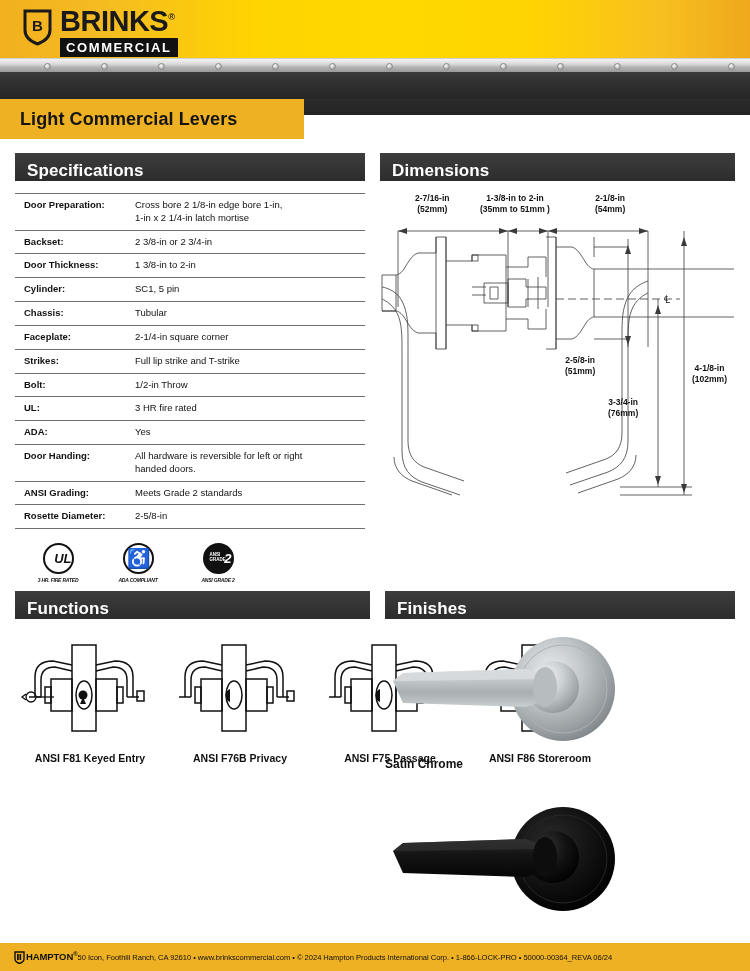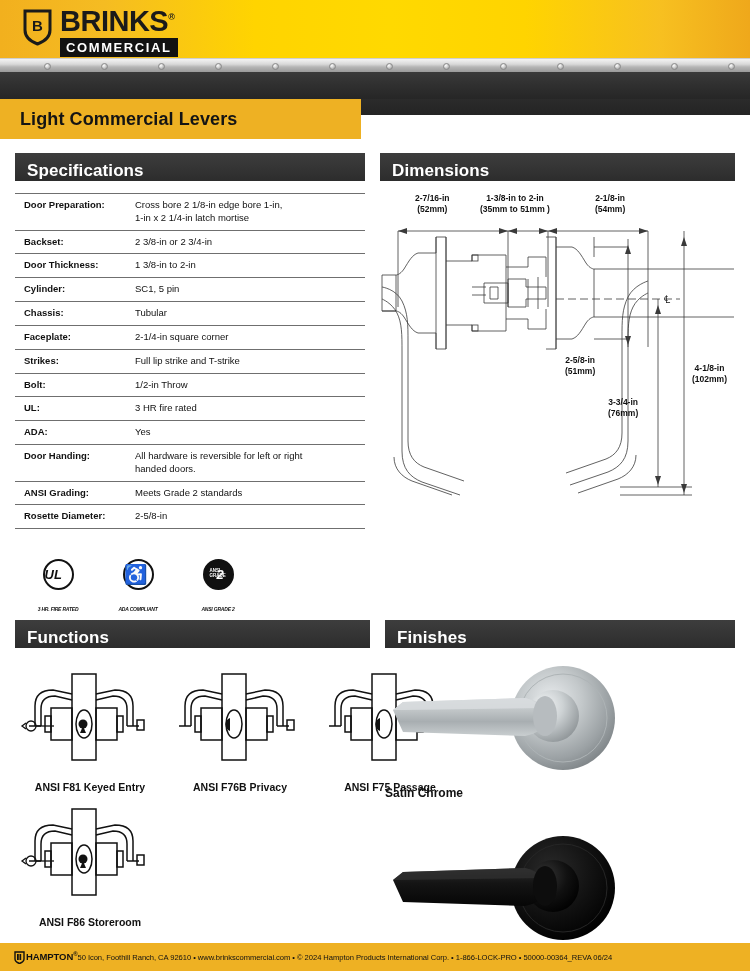--- a/index.html
+++ b/index.html
@@ -56,21 +56,21 @@
   }
 
   
   .title-banner-row { position: relative; height: 40px; }
   .title-banner-bg {
     position: absolute; left: 0; top: 0; width: 750px; height: 16px;
     background: linear-gradient(180deg, #2b2b2b 0%, #242424 100%);
   }
   .title-banner {
     position: absolute; left: 0; top: 0;
-    width: 361px; height: 40px;
+    width: 304px; height: 40px;
     background: #eeb123;
     display: flex; align-items: center;
   }
   .title-banner span {
     font-size: 18px; font-weight: bold; color: #141414;
     padding-left: 20px; letter-spacing: 0.1px;
   }
 
   
   .sec-header {
@@ -94,21 +94,21 @@
   }
   .spec-table td.k { font-weight: bold; width: 116px; padding-left: 9px; }
   .spec-table td.v { padding-left: 4px; }
   .spec-table tr:first-child td { border-top: 1px solid #6f6f6f; }
 
   
   .badges { display: flex; gap: 22px; padding: 14px 0 0 14px; }
   .badge { text-align: center; width: 58px; }
   .badge-circle {
     width: 31px; height: 31px; border-radius: 50%; border: 2.5px solid #111;
-    margin: 16px auto; display: flex; align-items: center; justify-content: flex-start;
+    margin: 0 auto; display: flex; align-items: center; justify-content: flex-end;
     position: relative; background: #fff;
   }
   .badge-circle.filled { background: #111; }
   .badge-cap {
     font-size: 5px; font-weight: bold; font-style: italic; color: #111;
     margin-top: 3px; letter-spacing: -0.2px; white-space: nowrap;
   }
   .ul-glyph { font-size: 13px; font-weight: bold; font-style: italic; color: #111; }
   .ada-glyph { font-size: 19px; color: #111; line-height: 1; }
   .ansi-glyph {
@@ -123,21 +123,21 @@
   
   .dim-wrap { position: relative; width: 355px; height: 340px; margin-top: 6px; }
   .dim-wrap svg { position: absolute; left: 0; top: 0; }
   .dlabel {
     position: absolute; font-size: 8.5px; font-weight: bold; color: #111;
     text-align: center; line-height: 1.25; white-space: nowrap;
   }
 
   
   .fn-grid {
-    display: grid; grid-template-columns: 1fr 1fr 1fr;
+    display: grid; grid-template-columns: 1fr 1fr 1fr 1fr;
     row-gap: 6px; padding-top: 16px;
   }
   .fn-cell { text-align: center; }
   .fn-caption {
     font-size: 10.5px; font-weight: bold; color: #111; margin-top: 8px;
   }
 
   
   .fin-cell { text-align: left; padding-top: 6px; }
   .fin-caption {

